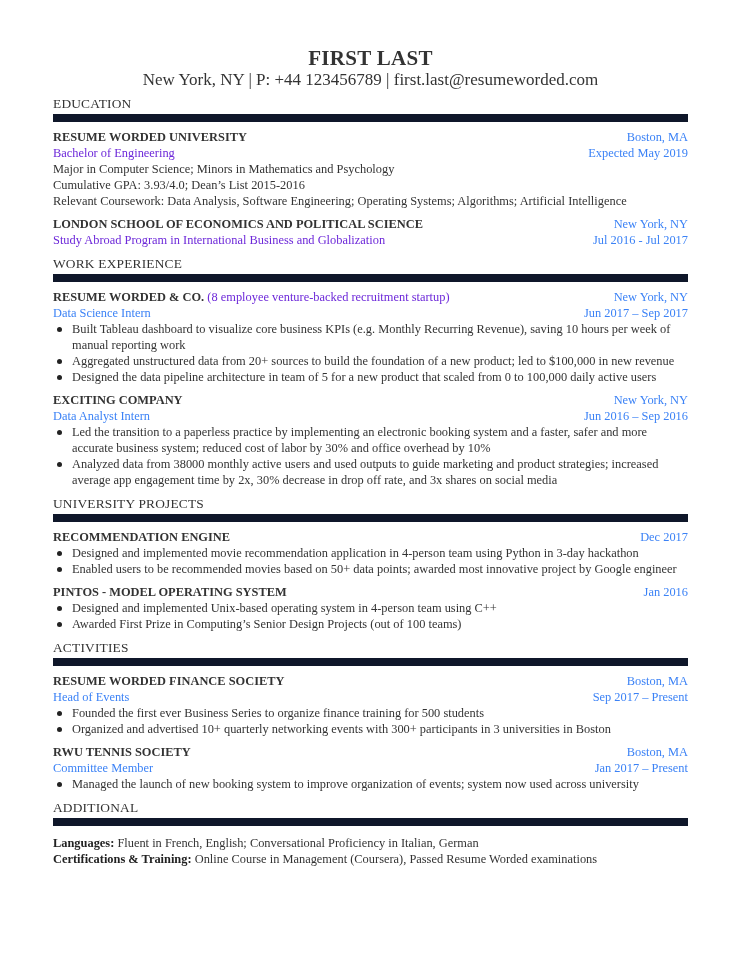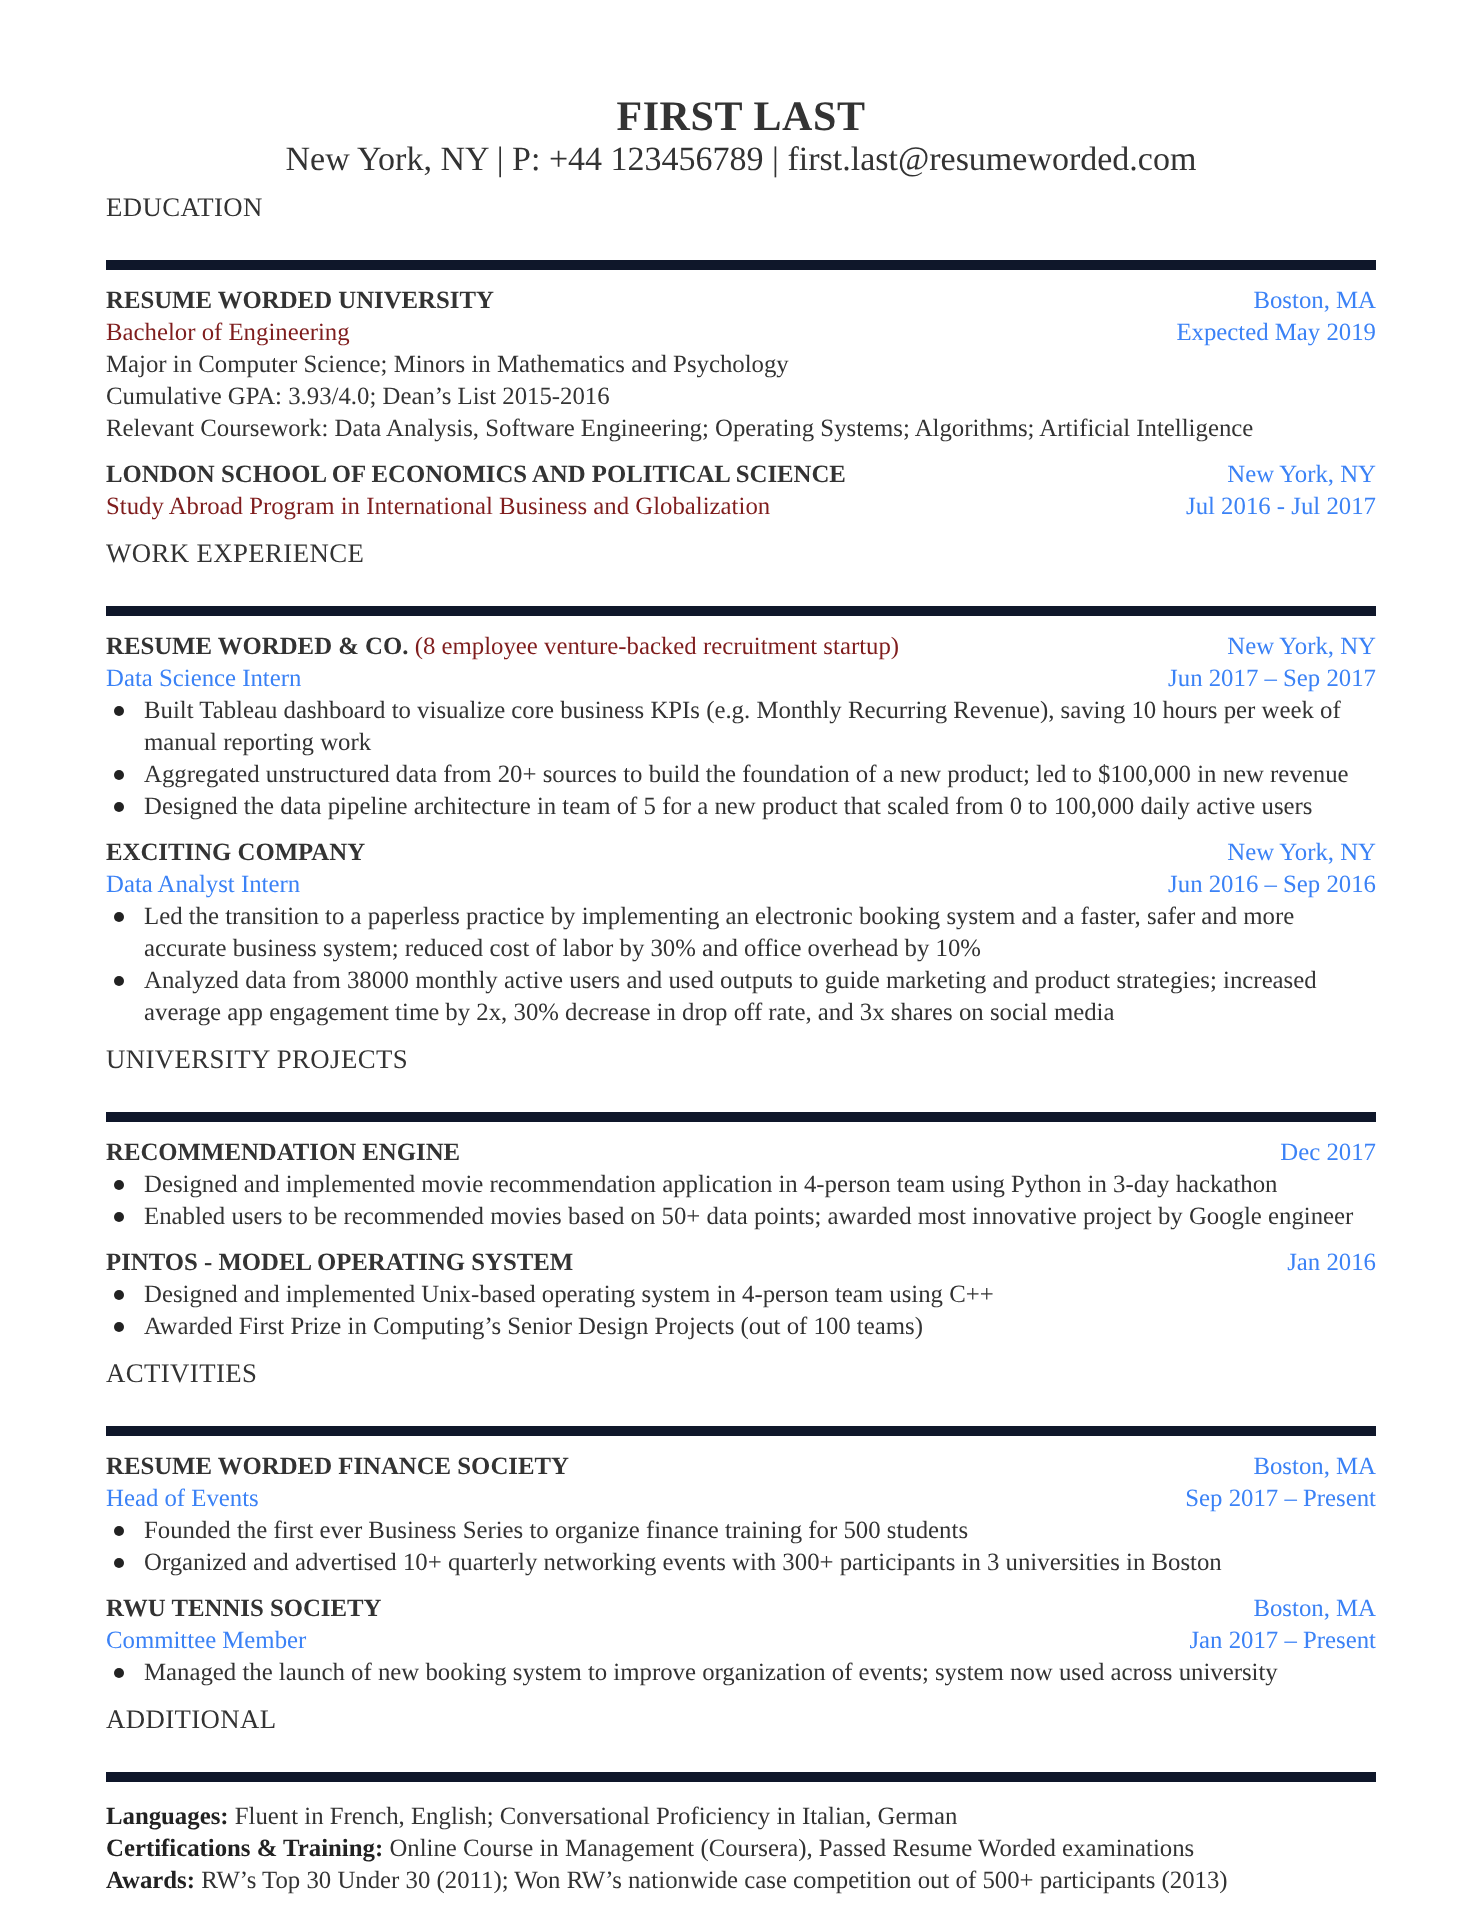--- a/index.html
+++ b/index.html
@@ -11,25 +11,25 @@
   }
   .page { position: relative; width: 741px; height: 680px; }
   .header { text-align: center; padding-top: 46px; }
   .name { font-size: 21px; font-weight: bold; color: #333; letter-spacing: 0.3px; line-height: 24px; }
   .contact { font-size: 17px; color: #333; margin-top: 2px; line-height: 16px; }
   .content { position: absolute; left: 53px; right: 53px; top: 96px; }
   .section { margin-bottom: 0; }
   .section-title {
     font-size: 13.4px; font-weight: normal; color: #333;
     letter-spacing: 0.2px; line-height: 16px;
-    border-bottom: 5px solid #0f172a; padding-bottom: 18px; margin-bottom: 7px;
+    border-bottom: 8px solid #0f172a; padding-bottom: 2px; margin-bottom: 7px;
   }
   .row { display: flex; justify-content: space-between; line-height: 16px; }
   .org { font-weight: bold; color: #333; }
-  .muted { color: #7f1d1d; text-align: right; }
+  .muted { color: #6d28d9; text-align: right; }
   .plain { color: #3b82f6; }
   .bullets { list-style: none; margin: 0; padding: 0; }
   .bullets li { position: relative; padding-left: 19px; line-height: 16px; color: #333; }
   .bullets li::before {
     content: ""; position: absolute; left: 4px; top: 6px;
     width: 5px; height: 5px; border-radius: 50%; background: #222;
   }
   .entry { margin-bottom: 7px; }
   .line { line-height: 16px; color: #333; }
   .add-line { line-height: 16px; color: #333; }
@@ -174,19 +174,16 @@
 
     <div class="section">
       <div class="section-title" style="margin-bottom:9px;">ADDITIONAL</div>
 
       <div class="add-line">
         <span class="add-label">Languages:</span><span> </span><span>Fluent in French, English; Conversational Proficiency in Italian, German</span>
       </div>
       <div class="add-line">
         <span class="add-label">Certifications &amp; Training:</span><span> </span><span>Online Course in Management (Coursera), Passed Resume Worded examinations</span>
       </div>
-      <div class="add-line">
-        <span class="add-label">Awards:</span><span> </span><span>RW’s Top 30 Under 30 (2011); Won RW’s nationwide case competition out of 500+ participants (2013)</span>
-      </div>
     </div>
 
   </div>
 </div>
 
 </body></html>

